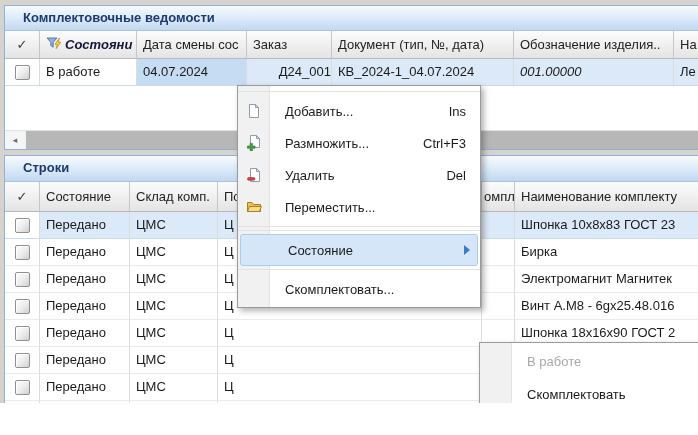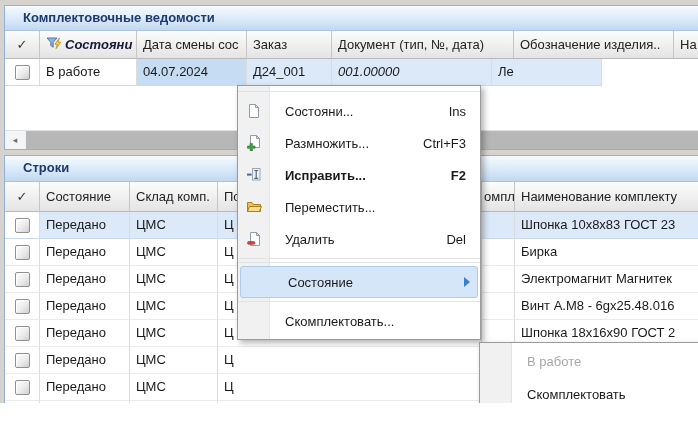--- a/index.html
+++ b/index.html
@@ -98,21 +98,22 @@
           <div class="th" style="width: 110px;">
             <span class="th-label">На</span>
           </div>
         </div>
         <div class="tr tr-sel">
           <div class="td td-check td-plain" style="width: 35px;">
             <span class="cb"></span>
           </div>
           <div class="td td-plain" style="width: 97px;">В работе</div>
           <div class="td td-focus" style="width: 110px;">04.07.2024</div>
-          <div class="td td-sel" style="width: 85px;">Д24_001</div>
+          <div class="td td-sel" style="width: 85px; text-align: right;">Д24_001</div>
+          <div class="td td-sel" style="width: 182px;">КВ_2024-1_04.07.2024</div>
           <div class="td td-sel" style="width: 160px; font-style: italic;">001.00000</div>
           <div class="td td-sel" style="width: 110px;">Ле</div>
         </div>
       </div>
     <div class="hscroll">
       <div class="hscroll-btn">
         <span>◂</span>
       </div>
       <div class="hscroll-thumb"></div>
     </div>
@@ -240,65 +241,54 @@
     <div class="menu-gutter"></div>
     <div class="menu-body" id="menu-items">
         <div class="menu-sep"></div>
         <div class="menu-item">
           <span class="mi-icon">
             <svg width="16" height="16" viewBox="0 0 16 16">
               <path d="M3.5 1.5h6l3 3v10h-9z" fill="#fff" stroke="#8e9dac"></path>
               <path d="M9.5 1.5v3h3z" fill="#dfe6ec" stroke="#8e9dac"></path>
             </svg>
           </span>
-          <span class="mi-label">Состояни...</span>
+          <span class="mi-label">Добавить...</span>
           <span class="mi-accel">Ins</span>
         </div>
         <div class="menu-item">
           <span class="mi-icon">
             <svg width="16" height="16" viewBox="0 0 16 16">
               <path d="M4.5 0.5h6l3 3v9h-9z" fill="#fff" stroke="#8e9dac"></path>
               <path d="M10.5 0.5v3h3z" fill="#dfe6ec" stroke="#8e9dac"></path>
               <path d="M1.5 11h2.6V8.4h2.3V11H9v2.3H6.4v2.6H4.1v-2.6H1.5z" fill="#43a047" stroke="#2e7031" stroke-width="0.6"></path>
             </svg>
           </span>
           <span class="mi-label">Размножить...</span>
           <span class="mi-accel">Ctrl+F3</span>
         </div>
-        <div class="menu-item mi-bold">
-          <span class="mi-icon">
-            <svg width="16" height="16" viewBox="0 0 16 16">
-              <rect x="6.5" y="1.5" width="7.5" height="11.5" fill="#eef2f6" stroke="#9aa7b4"></rect>
-              <path d="M8.2 3.5h4M10.2 3.5v7.8M8.2 11.3h4" stroke="#5a6a7a" stroke-width="1.2" fill="none"></path>
-              <rect x="1" y="6.6" width="4.6" height="2" fill="#3e6db5"></rect>
-            </svg>
-          </span>
-          <span class="mi-label">Исправить...</span>
-          <span class="mi-accel">F2</span>
-        </div>
-        <div class="menu-item">
-          <span class="mi-icon">
-            <svg width="16" height="16" viewBox="0 0 16 16">
-              <path d="M1.5 3.5h4.5l1.5 2h7v7h-13z" fill="#f0c050" stroke="#a9801f"></path>
-              <path d="M3.5 7.5h12l-2.2 5H1.5z" fill="#f9dd8c" stroke="#a9801f"></path>
-            </svg>
-          </span>
-          <span class="mi-label">Переместить...</span>
-        </div>
         <div class="menu-item">
           <span class="mi-icon">
             <svg width="16" height="16" viewBox="0 0 16 16">
               <path d="M4.5 1.5h6l3 3v10h-9z" fill="#fff" stroke="#8e9dac"></path>
               <path d="M10.5 1.5v3h3z" fill="#dfe6ec" stroke="#8e9dac"></path>
               <rect x="1.5" y="10.6" width="7.4" height="2.7" rx="1.2" fill="#d64541" stroke="#9e2b27" stroke-width="0.6"></rect>
             </svg>
           </span>
           <span class="mi-label">Удалить</span>
           <span class="mi-accel">Del</span>
         </div>
+        <div class="menu-item">
+          <span class="mi-icon">
+            <svg width="16" height="16" viewBox="0 0 16 16">
+              <path d="M1.5 3.5h4.5l1.5 2h7v7h-13z" fill="#f0c050" stroke="#a9801f"></path>
+              <path d="M3.5 7.5h12l-2.2 5H1.5z" fill="#f9dd8c" stroke="#a9801f"></path>
+            </svg>
+          </span>
+          <span class="mi-label">Переместить...</span>
+        </div>
         <div class="menu-sep"></div>
         <div class="menu-sep"></div>
         <div class="menu-item mi-hl">
           <span class="mi-icon"></span>
           <span class="mi-label">Состояние</span>
           <span class="mi-arrow"></span>
         </div>
         <div class="menu-sep"></div>
         <div class="menu-item">
           <span class="mi-icon"></span>

